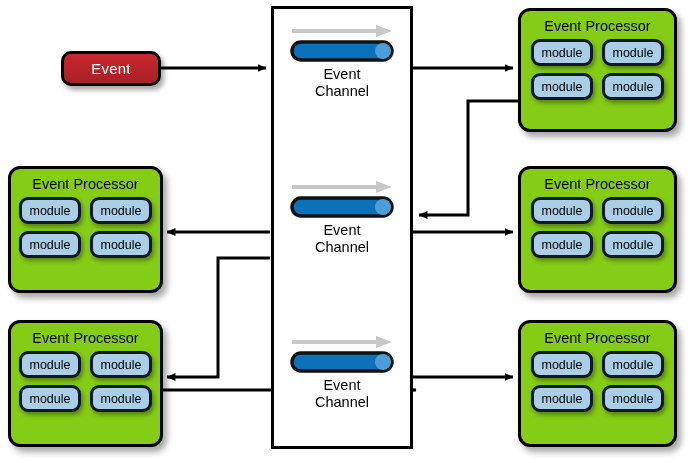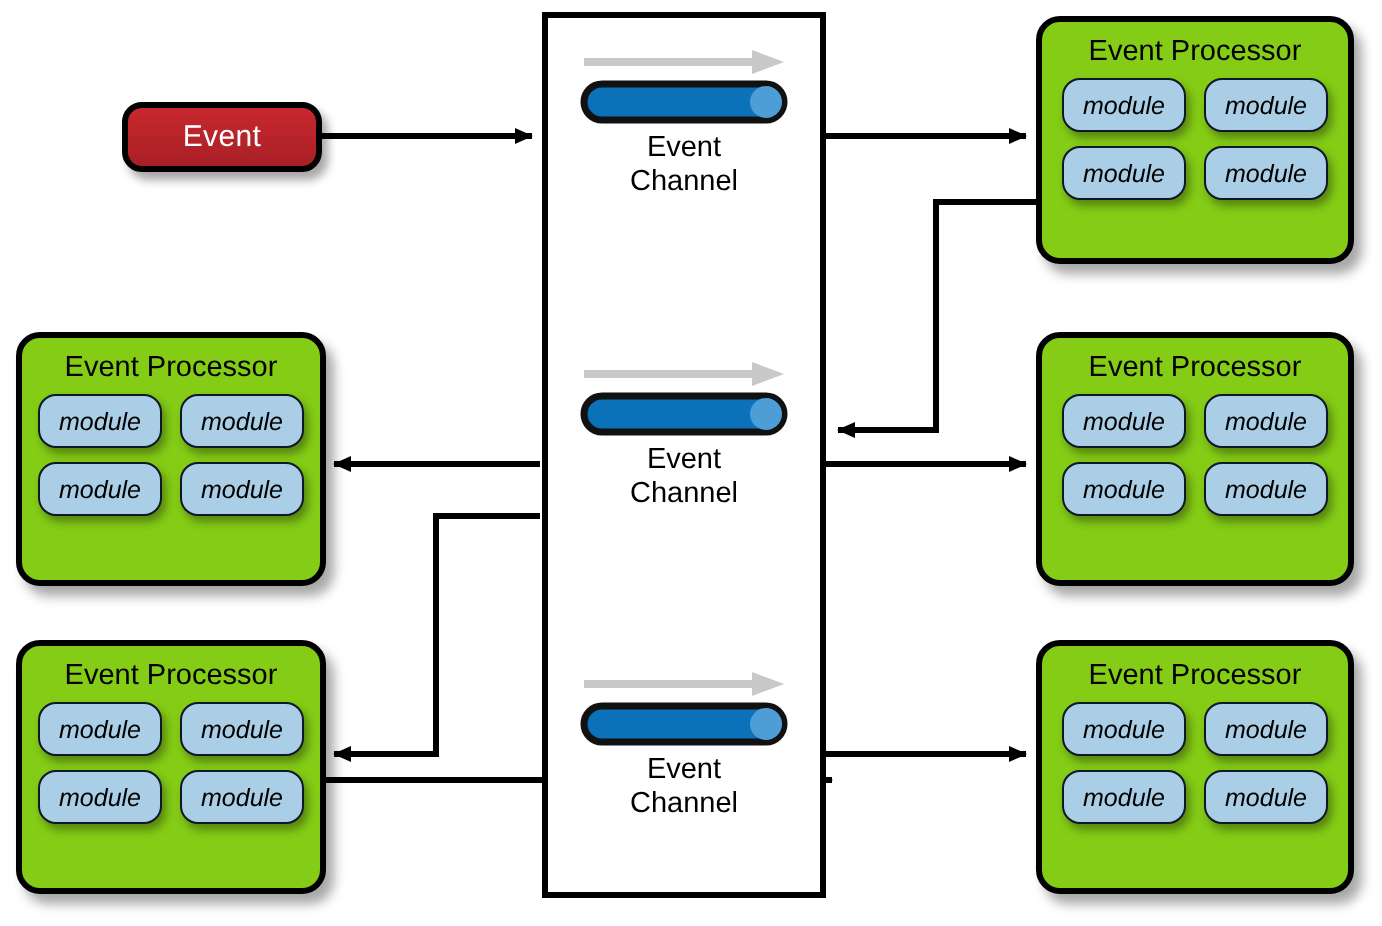--- a/index.html
+++ b/index.html
@@ -57,31 +57,30 @@
     color: #000000;
     margin-bottom: 5px;
     white-space: nowrap;
   }
   .module-grid {
     display: grid;
     grid-template-columns: 1fr 1fr;
     gap: 7px 9px;
   }
   .module {
-    border: 1px solid #0f172a;
+    border: 3px solid #0f172a;
     border-radius: 9px;
     background: #a9cee5;
     box-shadow: 2px 3px 4px rgba(0,0,0,0.35);
     width: 62px;
     height: 27px;
     display: flex;
     align-items: center;
     justify-content: center;
     box-sizing: border-box;
-    font-style: italic;
   }
   .module span {
     font-size: 12.5px;
     color: #000000;
   }
   
   .channel-box {
     position: absolute;
     border: 3px solid #000000;
     background: #ffffff;

